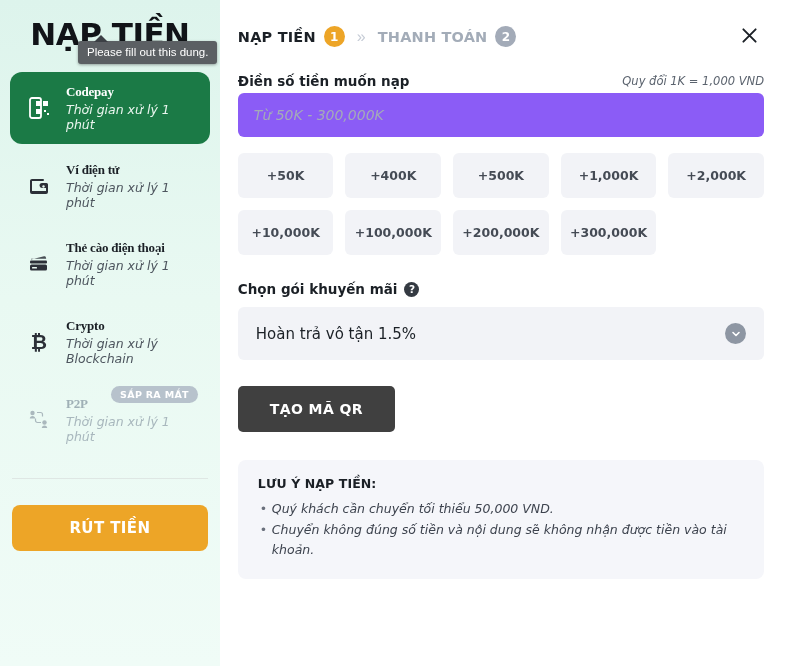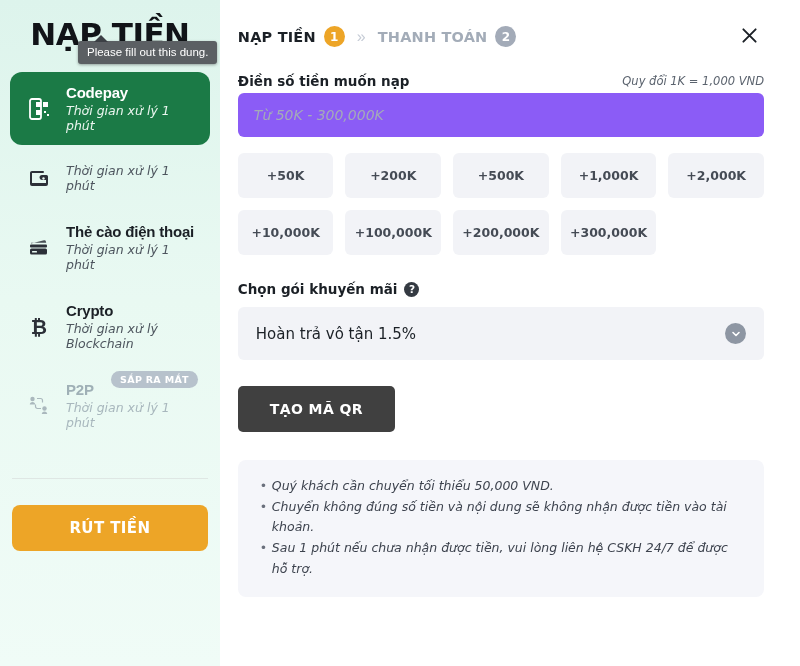--- a/index.html
+++ b/index.html
@@ -55,22 +55,22 @@
   .method .m-icon {
     width: 30px; height: 30px;
     flex: 0 0 30px;
     display: flex; align-items: center; justify-content: center;
     color: #2c3038;
   }
   .method.active .m-icon { color: #ffffff; }
   .method.disabled .m-icon { color: #aab8bd; }
   .m-texts { display: flex; flex-direction: column; gap: 2px; min-width: 0; }
   .m-title {
-    font-size: 15px; font-weight: 700; color: #1b2026;
-    font-family: Liberation Sans, sans-serif;
+    font-size: 13px; font-weight: 700; color: #1b2026;
+    font-family: Liberation Serif, serif;
     letter-spacing: -0.2px;
   }
   .method.active .m-title { color: #ffffff; }
   .method.disabled .m-title { color: #9fb0b6; }
   .m-sub {
     font-size: 12.5px; font-style: italic; color: #4d555e;
     font-family: "DejaVu Sans", sans-serif;
   }
   .method.active .m-sub { color: #eaf6ef; }
   .method.disabled .m-sub { color: #a8b7bd; }
@@ -349,20 +349,21 @@
       </div>
 
       <div class="method">
         <span class="m-icon">
           <svg width="24" height="24" viewBox="0 0 24 24" fill="currentColor">
             <path d="M3 7c0-1.1.9-2 2-2h11a1 1 0 010 2H5v10h14v-3h-4a2.5 2.5 0 010-5h4.5A1.5 1.5 0 0121 10.5V18a2 2 0 01-2 2H5a2 2 0 01-2-2V7z"></path>
             <circle cx="16.5" cy="12.5" r="1.2" fill="#e9f9f2"></circle>
           </svg>
         </span>
         <span class="m-texts">
+          <span class="m-title">Ví điện tử</span>
           <span class="m-sub">Thời gian xử lý 1 phút</span>
         </span>
       </div>
 
       <div class="method">
         <span class="m-icon">
           <svg width="24" height="24" viewBox="0 0 24 24" fill="currentColor">
             <path d="M4 7.5l13-3.2a1.5 1.5 0 011.9 1.1l.3 1.3H4z" opacity="0.85"></path>
             <rect x="3" y="8.5" width="17" height="3" rx="1"></rect>
             <rect x="3" y="12.5" width="17" height="6" rx="1.5"></rect>
@@ -441,21 +442,21 @@
 
     <div class="section">
       <div class="field-head">
         <span class="field-label">Điền số tiền muốn nạp</span>
         <span class="field-note">Quy đổi 1K = 1,000 VND</span>
       </div>
       <input class="amount-input" type="text" placeholder="Từ 50K - 300,000K" style="">
 
       <div class="quick-grid">
         <button class="quick-btn">+50K</button>
-        <button class="quick-btn">+200K</button>
+        <button class="quick-btn">+400K</button>
         <button class="quick-btn">+500K</button>
         <button class="quick-btn">+1,000K</button>
         <button class="quick-btn">+2,000K</button>
         <button class="quick-btn">+10,000K</button>
         <button class="quick-btn">+100,000K</button>
         <button class="quick-btn">+200,000K</button>
         <button class="quick-btn">+300,000K</button>
       </div>
     </div>
 
@@ -470,19 +471,19 @@
           <svg width="12" height="12" viewBox="0 0 24 24" fill="none" stroke="currentColor" stroke-width="3.2" stroke-linecap="round" stroke-linejoin="round">
             <path d="M6 9l6 6 6-6"></path>
           </svg>
         </span>
       </div>
     </div>
 
     <button class="qr-btn">TẠO MÃ QR</button>
 
     <div class="notes">
+      <div class="notes-title">LƯU Ý NẠP TIỀN:</div>
       <div class="note-line">Quý khách cần chuyển tối thiểu 50,000 VND.</div>
       <div class="note-line">Chuyển không đúng số tiền và nội dung sẽ không nhận được tiền vào tài khoản.</div>
-      <div class="note-line">Sau 1 phút nếu chưa nhận được tiền, vui lòng liên hệ CSKH 24/7 để được hỗ trợ.</div>
     </div>
 
   </section>
 </div>
 
 </body></html>

